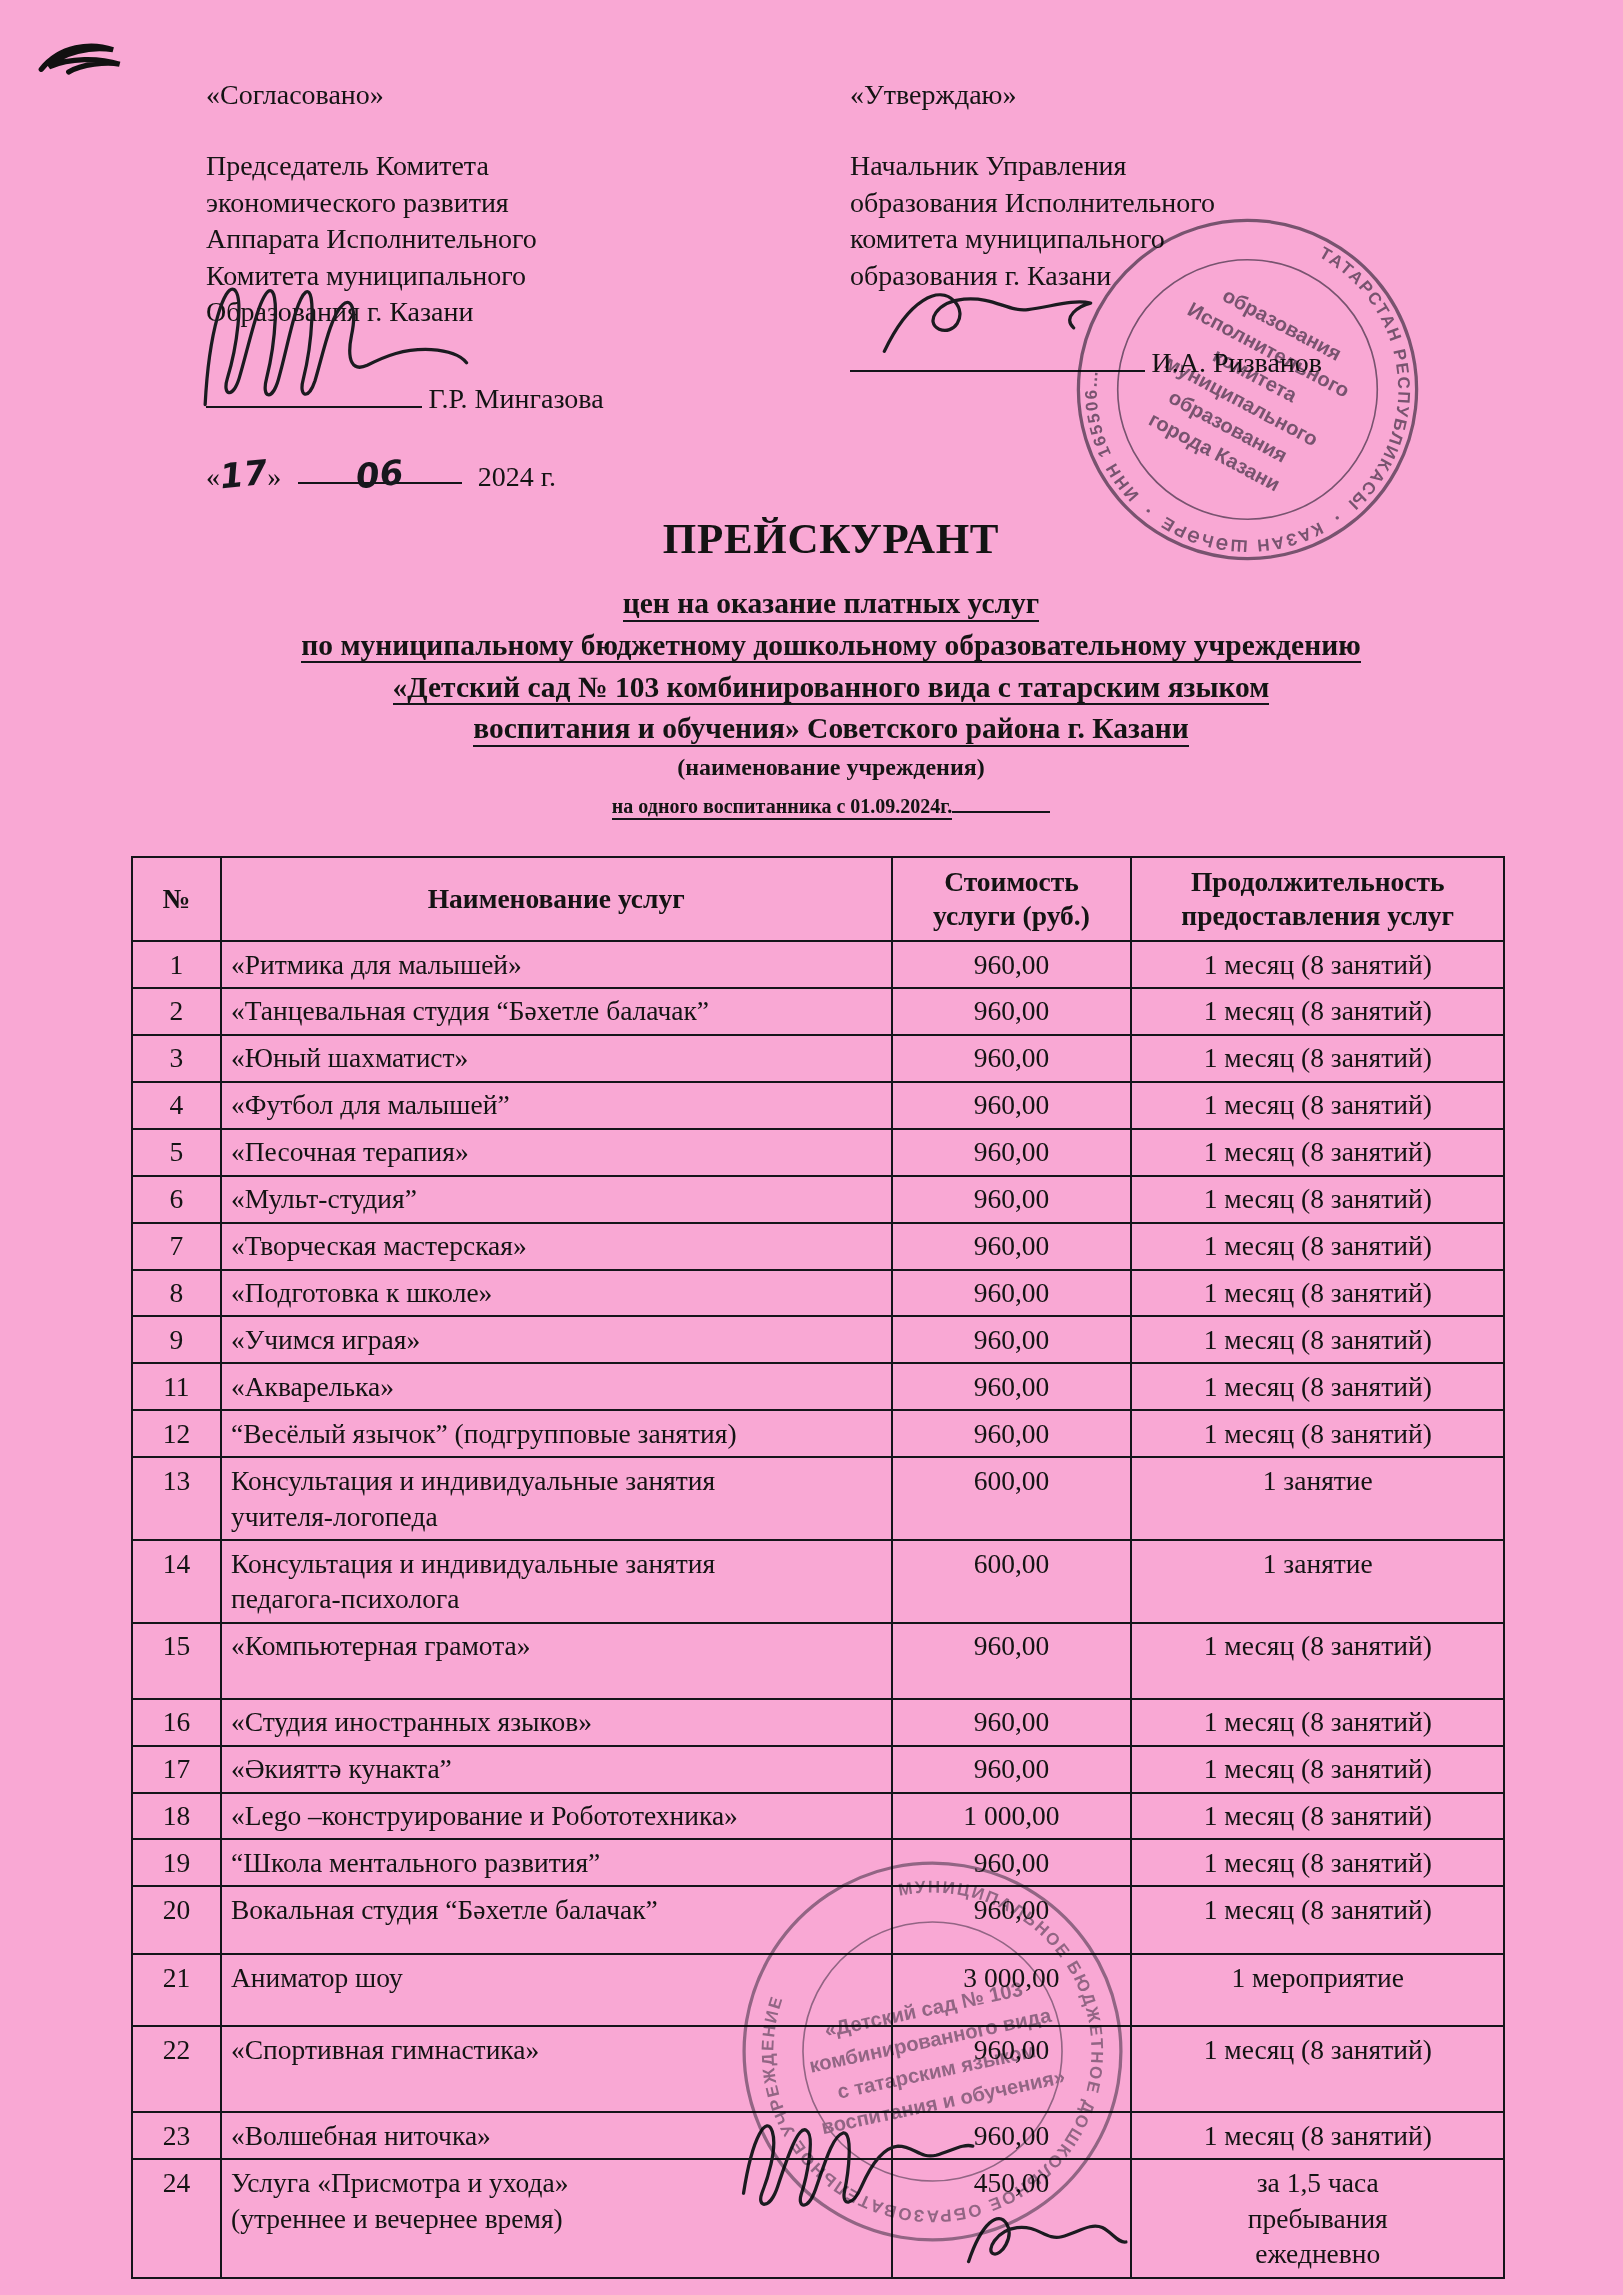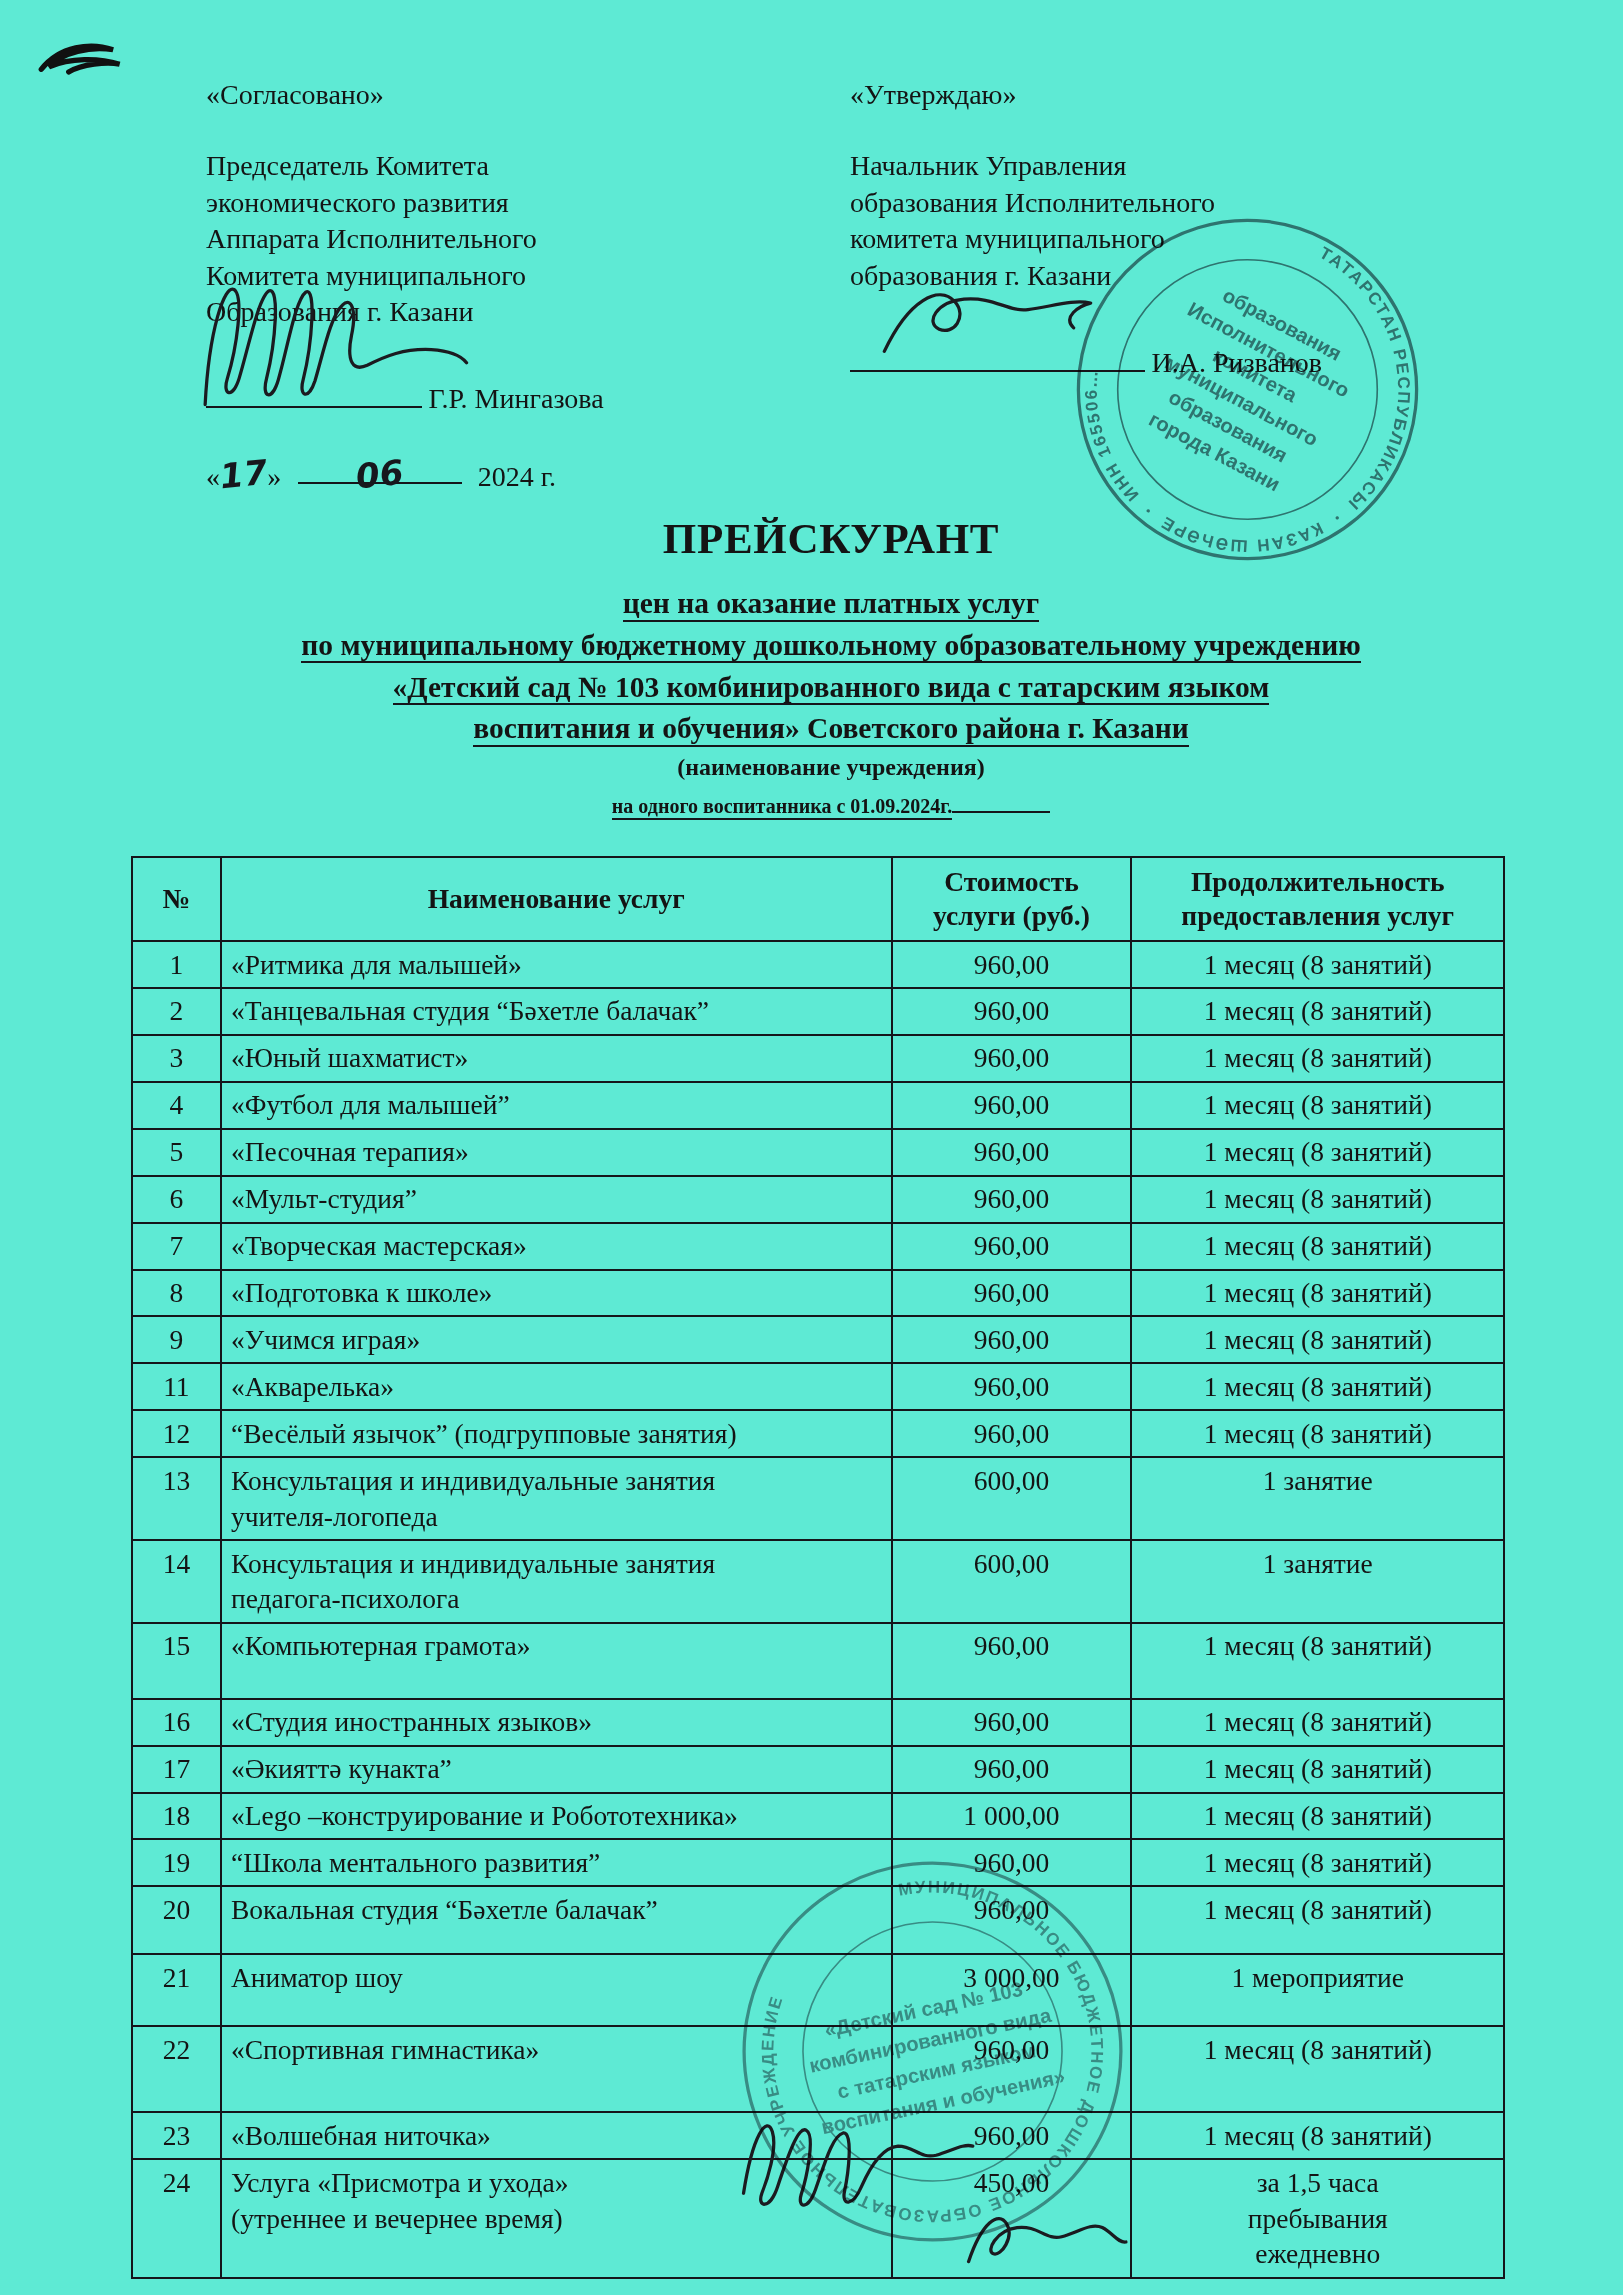--- a/index.html
+++ b/index.html
@@ -1,18 +1,18 @@
 <!DOCTYPE html>
 <html lang="ru" style="font-size:10.5px"><head>
 <meta charset="utf-8">
 <style>
   html,body { margin:0; padding:0; background:#d8d8d8; }
   .page {
     position:relative; width:1623px; height:2295px; margin:0 auto;
-    background:#5eead4; color:#141414; overflow:hidden;
+    background:#f9a8d4; color:#141414; overflow:hidden;
     font-family:"Liberation Serif","DejaVu Serif",serif;
   }
   
   .approvals { display:flex; justify-content:space-between; padding:77px 249px 0 206px; }
   .approval-col { position:relative; font-size:28px; line-height:1.3; }
   .approval-col.left  { width:550px; }
   .approval-col.right { width:524px; }
   .approval-heading { margin-bottom:35px; }
   .approval-body { white-space:pre-line; margin-bottom:47px; }
   .sig-row { position:relative; white-space:nowrap; margin-bottom:34px; }

